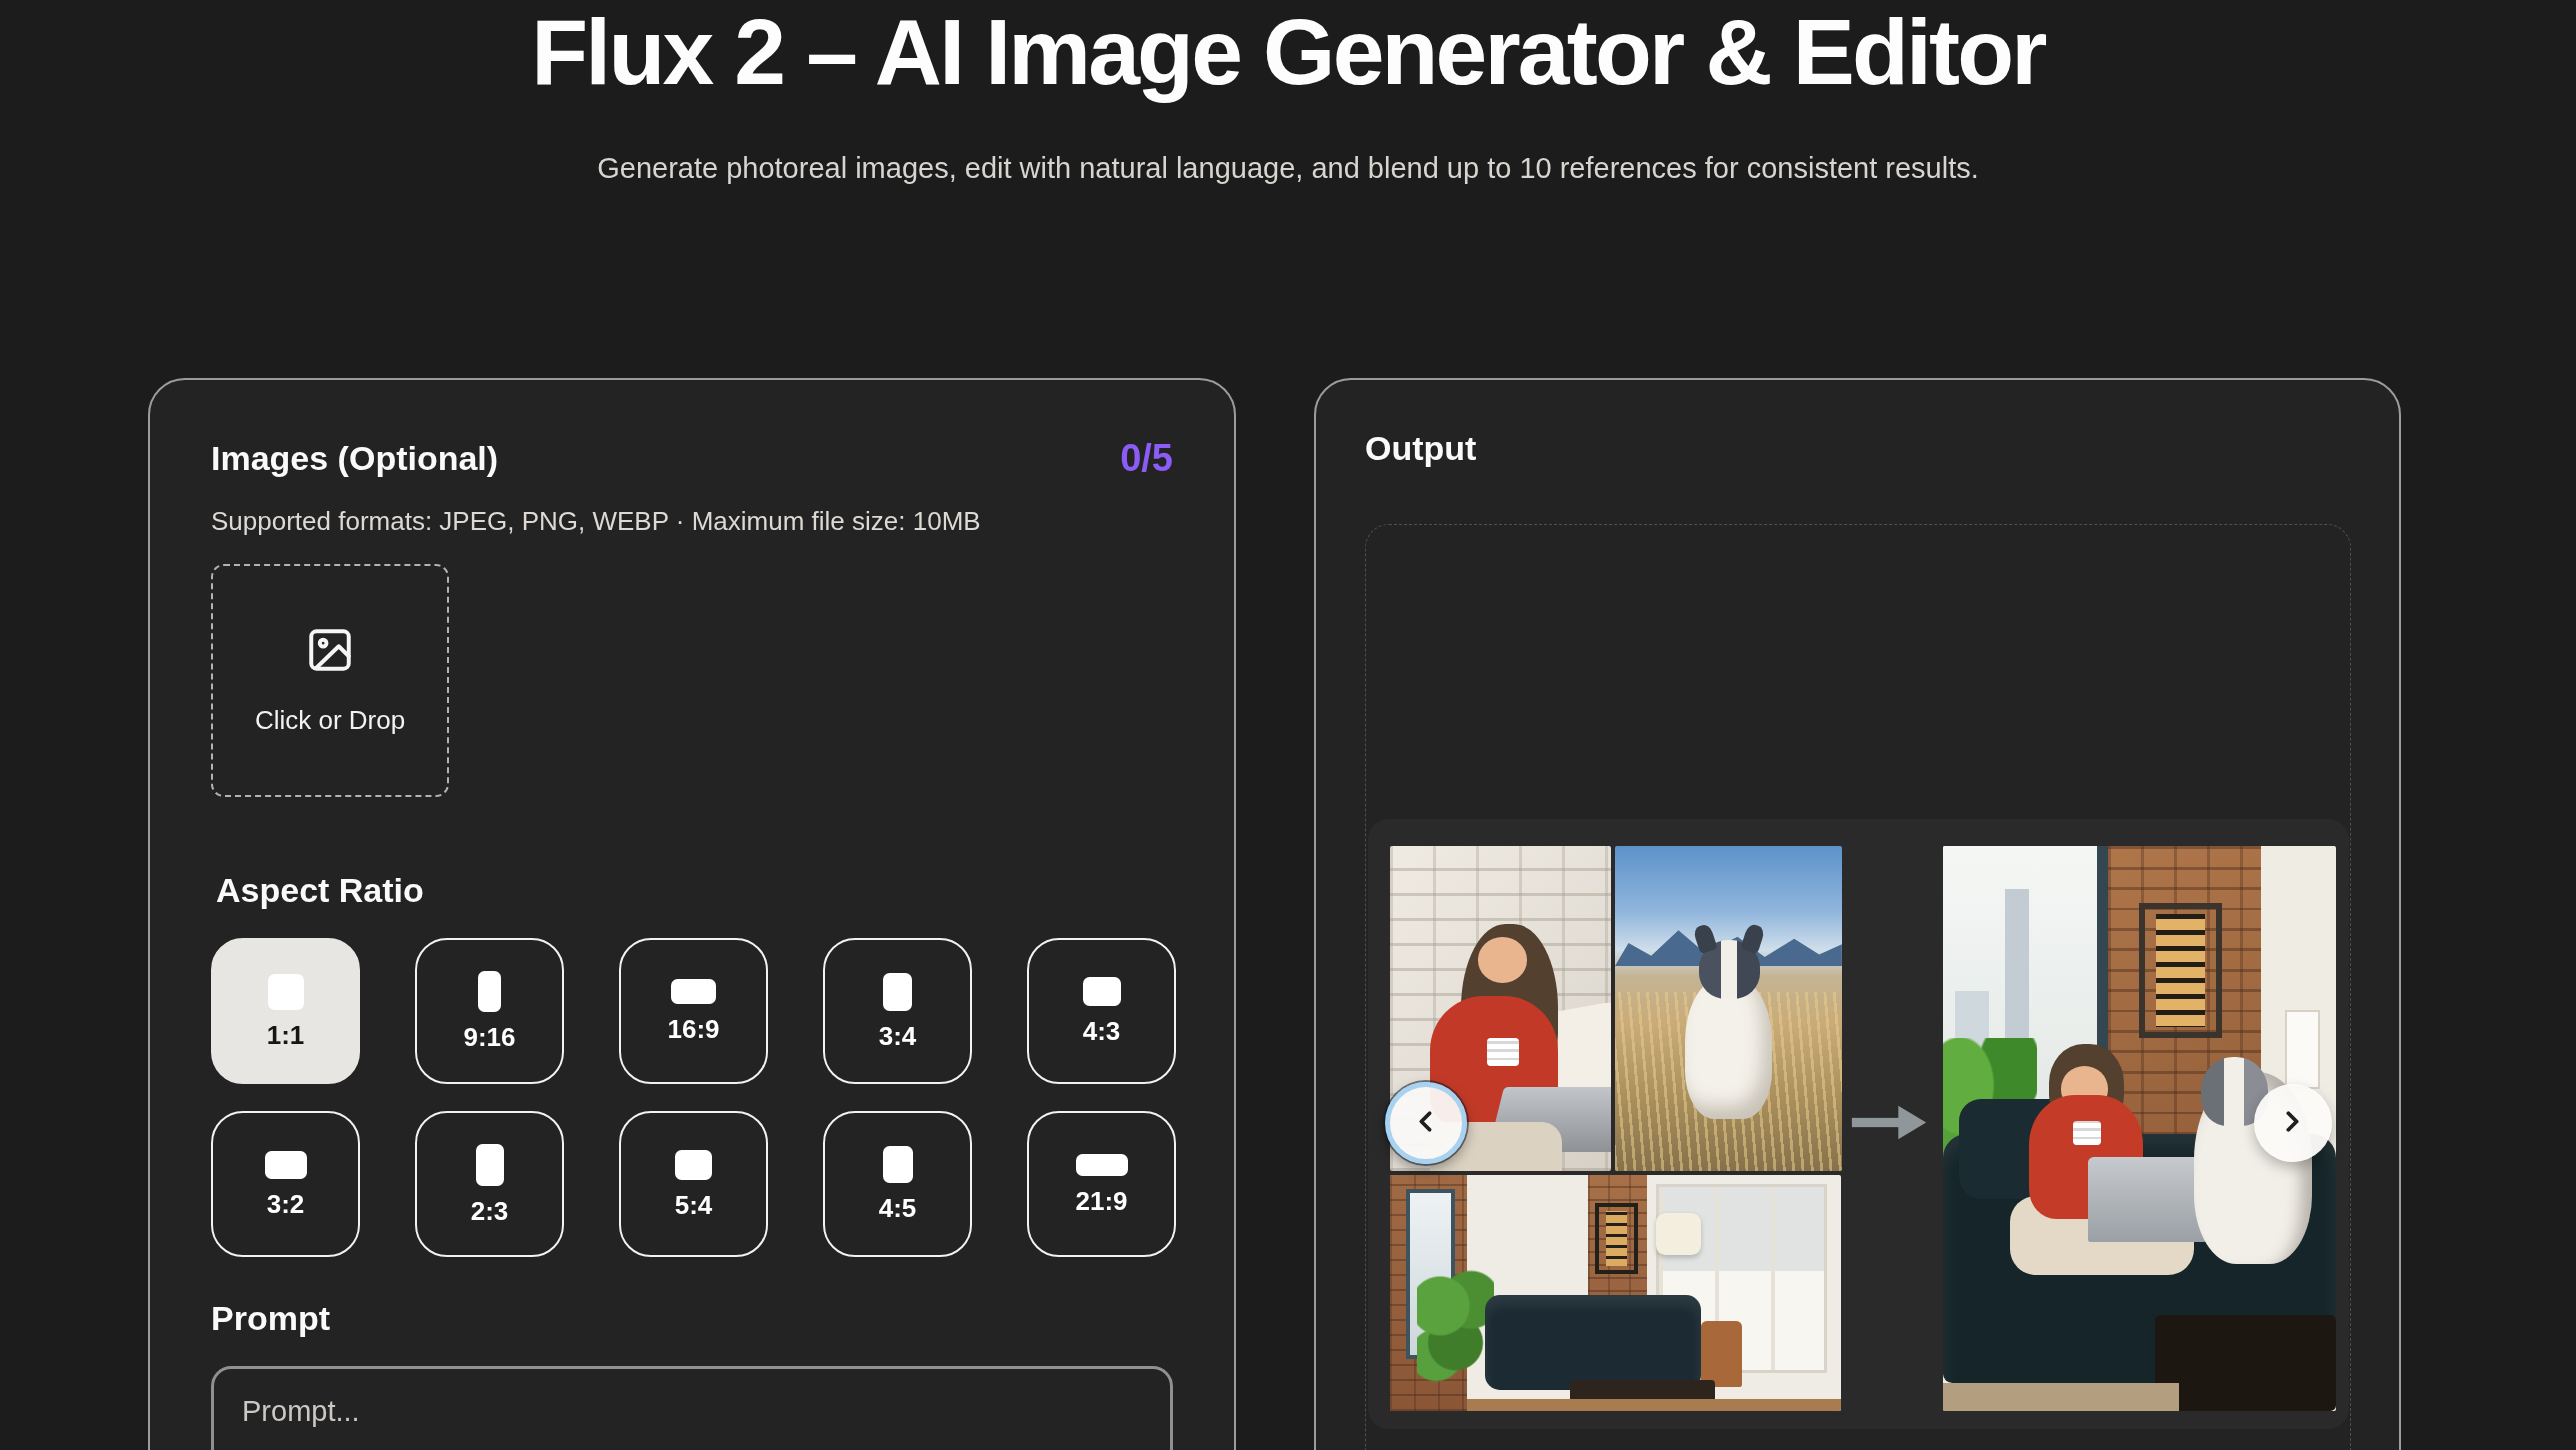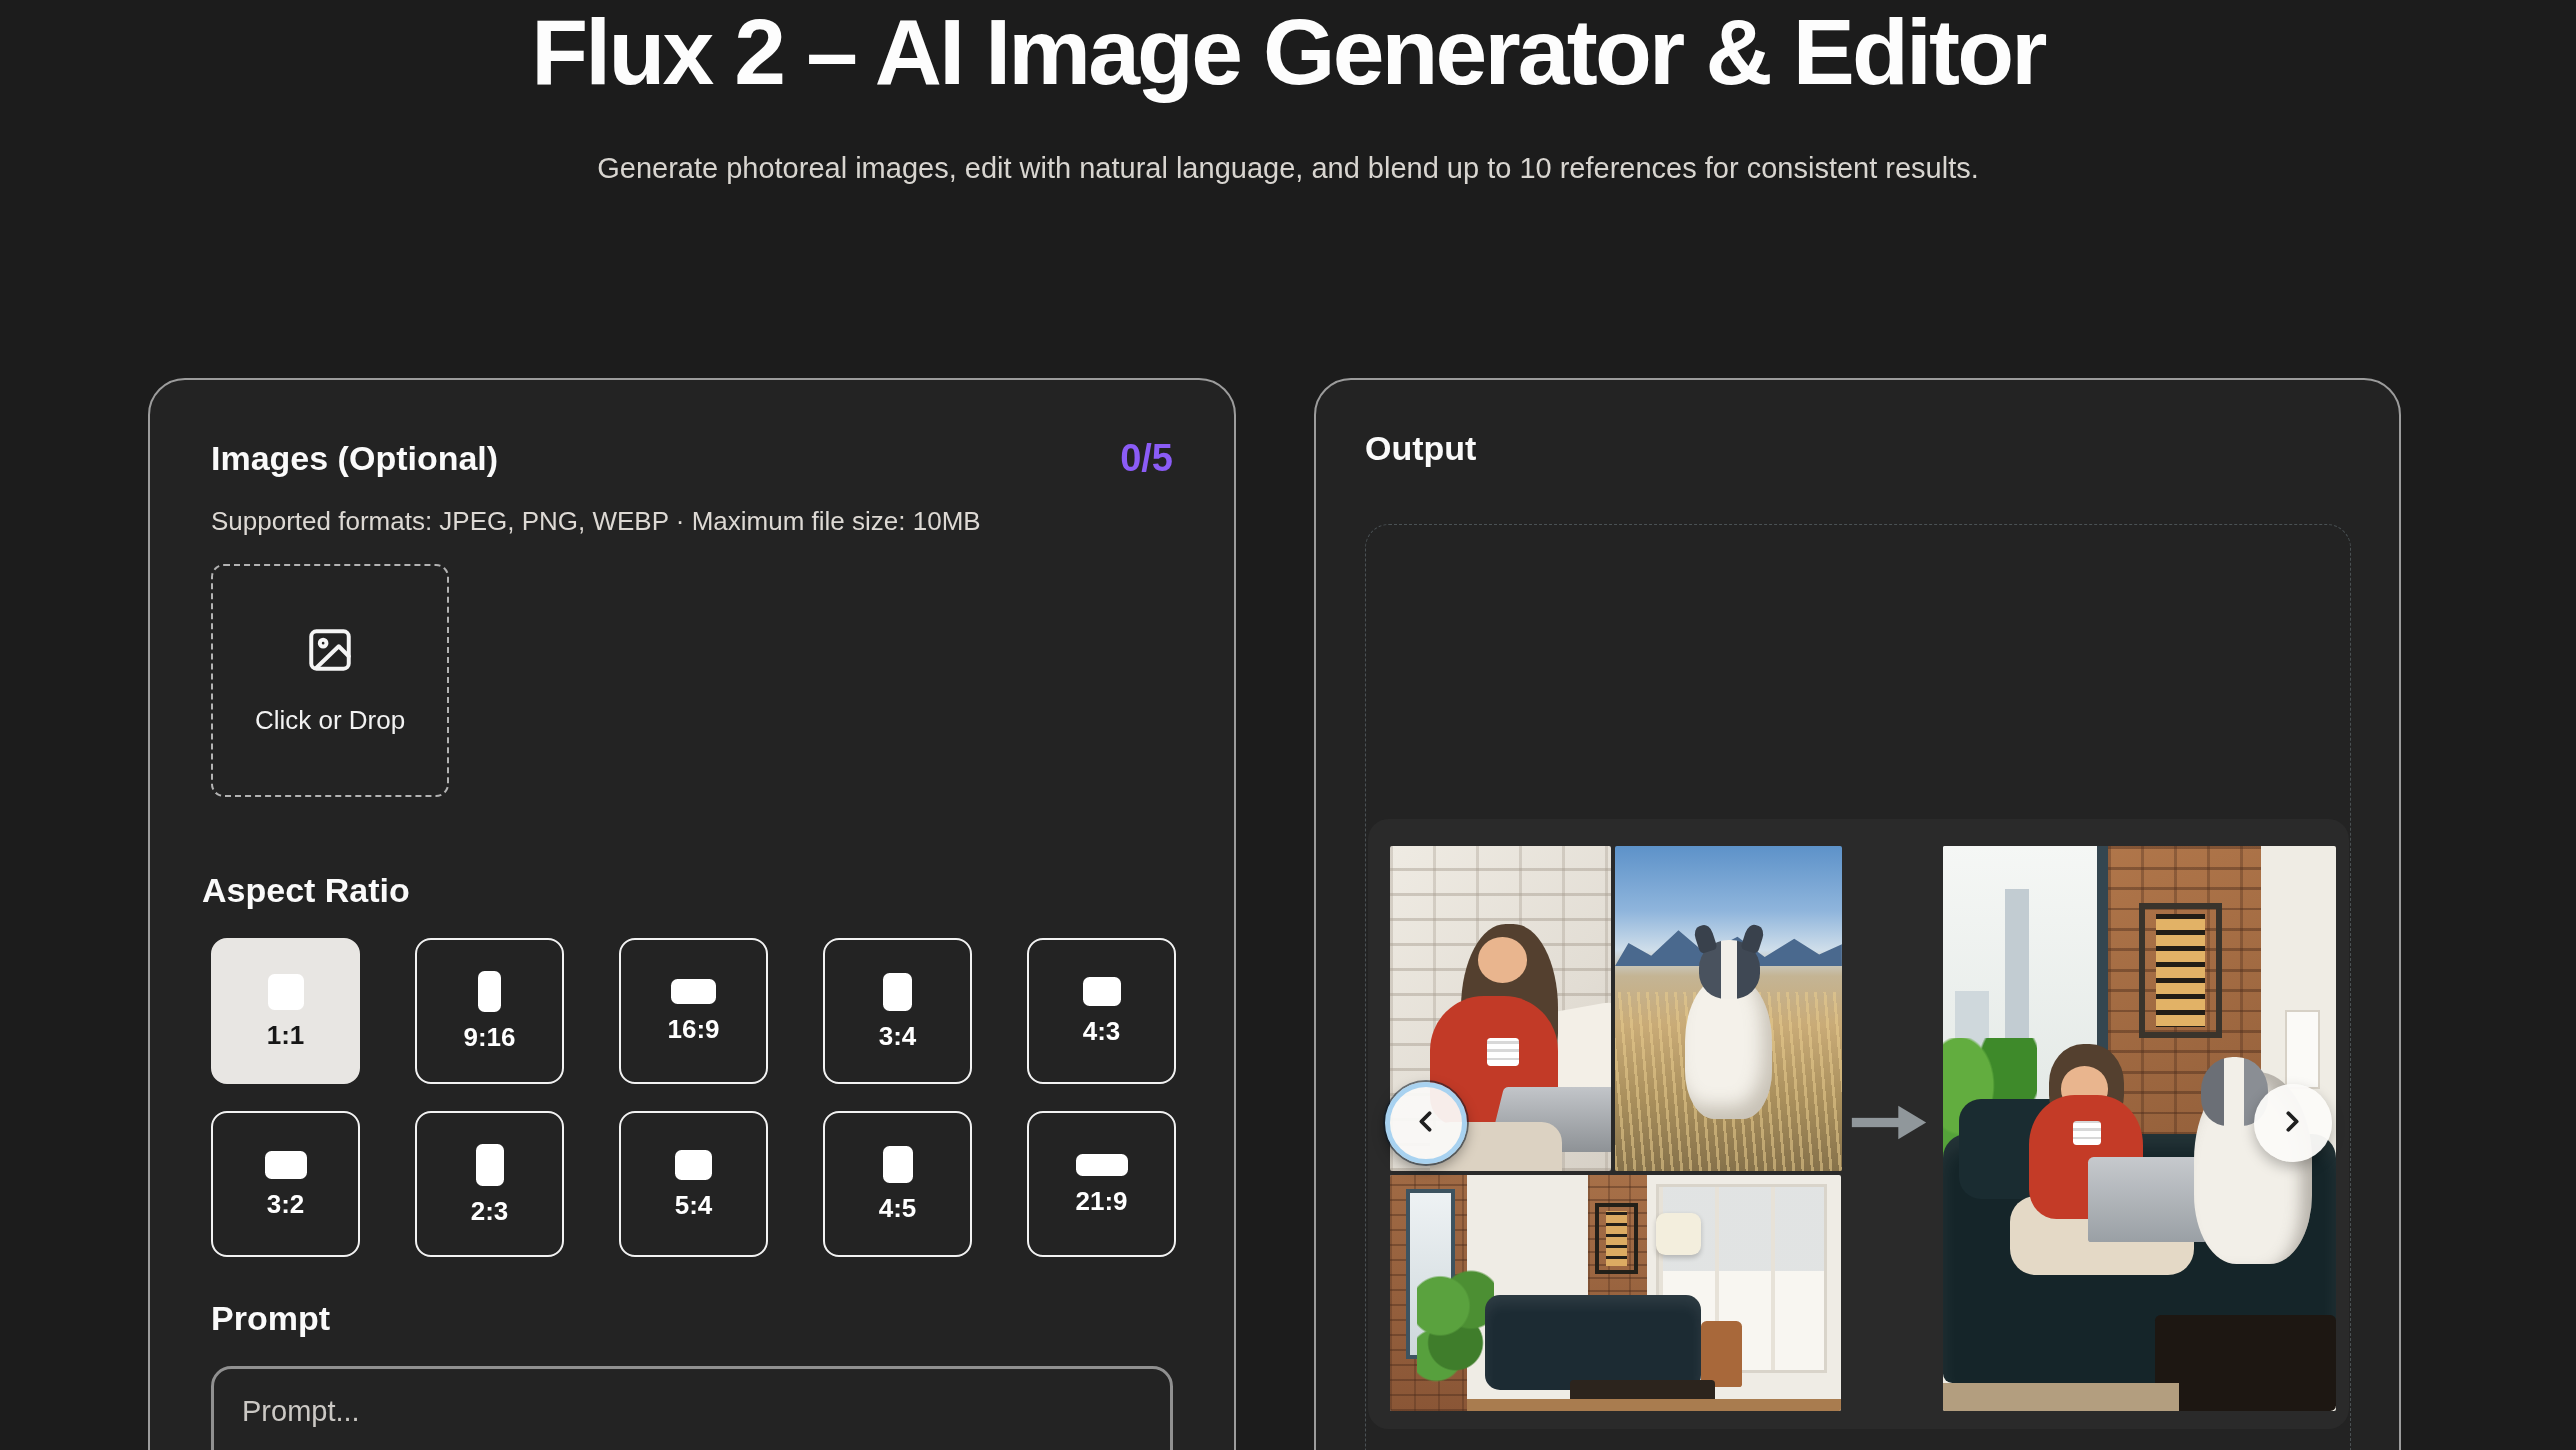--- a/index.html
+++ b/index.html
@@ -21,24 +21,24 @@
   .counter{position:absolute;top:58px;right:61px;font-size:38px;line-height:41px;font-weight:700;color:#8b5cf6;}
   .formats{position:absolute;left:61px;top:126px;font-size:26px;color:#ddd9d4;margin:0;font-weight:400;}
 
   
   .dropzone{position:absolute;left:61px;top:184px;width:238px;height:233px;border:2.8px dashed #b3b3b3;
             border-radius:13px;display:flex;flex-direction:column;align-items:center;justify-content:center;
             gap:27px;cursor:pointer;background:transparent;box-sizing:border-box;}
   .dropzone .dz-label{font-size:26px;color:#f2f2f2;}
 
   
-  .h3-aspect{position:absolute;left:52px;top:490px;}
+  .h3-aspect{position:absolute;left:66px;top:490px;}
   .ratio-grid{position:absolute;left:61px;top:558px;display:grid;
               grid-template-columns:repeat(5,149px);grid-auto-rows:146px;gap:27px 55px;}
-  .ratio-btn{border:2.3px solid #f2f2f2;border-radius:16px;background:transparent;color:#fff;
+  .ratio-btn{border:2.3px solid #f2f2f2;border-radius:32px;background:transparent;color:#fff;
              display:flex;flex-direction:column;align-items:center;justify-content:center;gap:11px;
              cursor:pointer;font-family:inherit;padding:0;}
   .ratio-btn .ricon{background:#fff;border-radius:6.5px;}
   .ratio-btn .rlabel{font-size:26px;font-weight:700;line-height:28px;}
   .ratio-btn.selected{background:#e8e6e3;border-color:#e8e6e3;color:#161616;}
   .ratio-btn.selected .ricon{background:#fff;}
   .i-1x1{width:36px;height:36px;}   .i-9x16{width:23px;height:41px;}
   .i-16x9{width:45px;height:25px;}  .i-3x4{width:29px;height:38px;}
   .i-4x3{width:38px;height:29px;}   .i-3x2{width:42px;height:28px;}
   .i-2x3{width:28px;height:42px;}   .i-5x4{width:37px;height:30px;}

